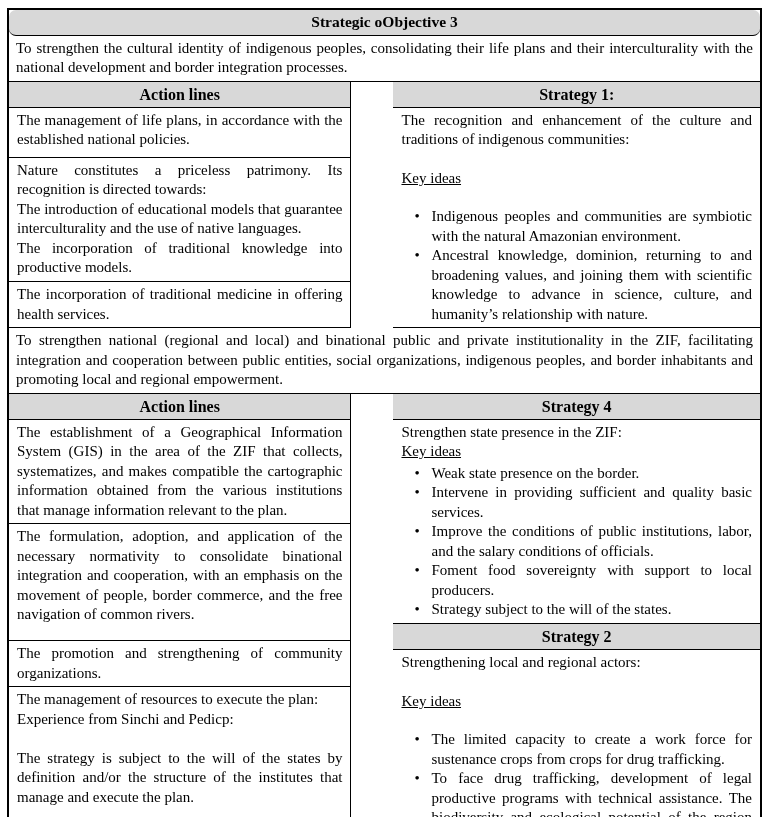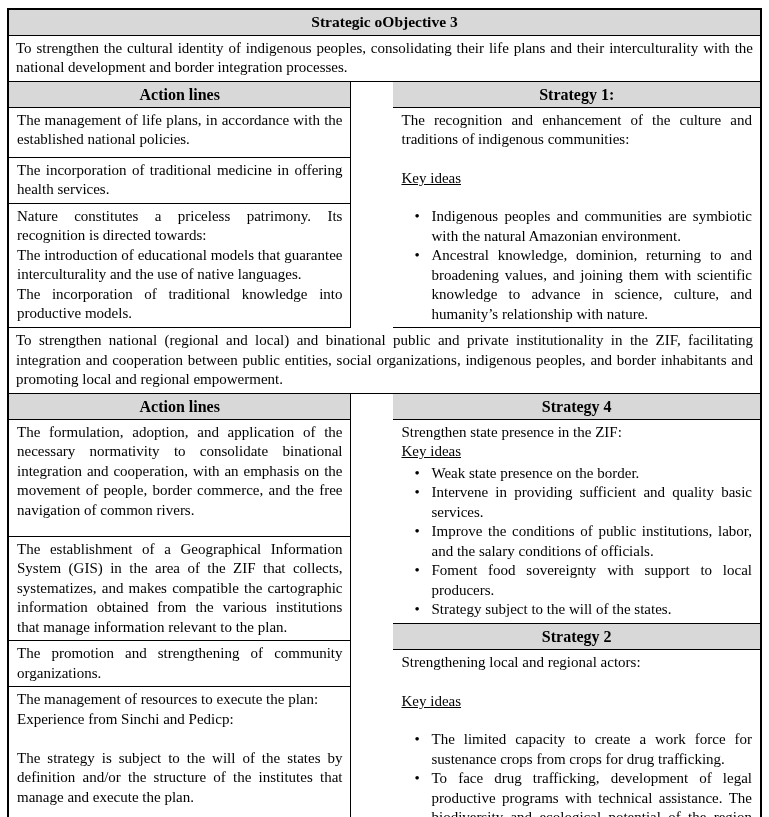--- a/index.html
+++ b/index.html
@@ -13,20 +13,21 @@
   .doc { border: 2px solid #000; width: 755px; }
 
   .trow { border-bottom: 1px solid #000; }
   .thead {
     background: #d8d8d8;
     font-weight: bold;
     text-align: center;
     font-size: 15.5px;
     padding: 3px 6px;
     line-height: 1.2;
+    border-radius: 7px;
   }
   .desc {
     font-size: 15px;
     line-height: 1.3;
     text-align: justify;
     padding: 3px 7px;
   }
 
   .cols { display: flex; align-items: stretch; }
   .col  { display: flex; flex-direction: column; }
@@ -82,24 +83,24 @@
 <div class="page">
   <div class="doc">
 
     <div class="trow thead">Strategic oObjective 3</div>
     <div class="trow desc">To strengthen the cultural identity of indigenous peoples, consolidating their life plans and their interculturality with the national development and border integration processes.</div>
 
     <div class="cols">
       <div class="col colL">
         <div class="cell chead">Action lines</div>
         <div class="cell h-s3c0">The management of life plans, in accordance with the established national policies.</div>
-        <div class="cell h-s3c1">The incorporation of traditional medicine in offering health services.</div>
         <div class="cell h-s3c2 grow">Nature constitutes a priceless patrimony. Its recognition is directed towards:
 The introduction of educational models that guarantee interculturality and the use of native languages.
 The incorporation of traditional knowledge into productive models.</div>
+        <div class="cell h-s3c1">The incorporation of traditional medicine in offering health services.</div>
       </div>
       <div class="col colR">
         <div class="cell chead">Strategy 1:</div>
         <div class="cell grow strat">
           <p class="mb-gap">The recognition and enhancement of the culture and traditions of indigenous communities:</p>
           <p class="keyideas mb-gap">Key ideas</p>
           <div class="bullets">
             <div class="bullet">
               <span class="b">•</span>
               <span class="t">Indigenous peoples and communities are symbiotic with the natural Amazonian environment.</span>
@@ -111,22 +112,22 @@
           </div>
         </div>
       </div>
     </div>
 
     <div class="trow desc">To strengthen national (regional and local) and binational public and private institutionality in the ZIF, facilitating integration and cooperation between public entities, social organizations, indigenous peoples, and border inhabitants and promoting local and regional empowerment.</div>
 
     <div class="cols">
       <div class="col colL">
         <div class="cell chead">Action lines</div>
+        <div class="cell h-s6a0">The establishment of a Geographical Information System (GIS) in the area of the ZIF that collects, systematizes, and makes compatible the cartographic information obtained from the various institutions that manage information relevant to the plan.</div>
         <div class="cell h-s6a1">The formulation, adoption, and application of the necessary normativity to consolidate binational integration and cooperation, with an emphasis on the movement of people, border commerce, and the free navigation of common rivers.</div>
-        <div class="cell h-s6a0">The establishment of a Geographical Information System (GIS) in the area of the ZIF that collects, systematizes, and makes compatible the cartographic information obtained from the various institutions that manage information relevant to the plan.</div>
         <div class="cell h-s6b0">The promotion and strengthening of community organizations.</div>
         <div class="cell h-s6b1 grow last">The management of resources to execute the plan:
 Experience from Sinchi and Pedicp:
 
 The strategy is subject to the will of the states by definition and/or the structure of the institutes that manage and execute the plan.</div>
       </div>
       <div class="col colR">
         <div class="cell chead">Strategy 4</div>
         <div class="cell strat h-s6s1">
           <p>Strengthen state presence in the ZIF:</p>

